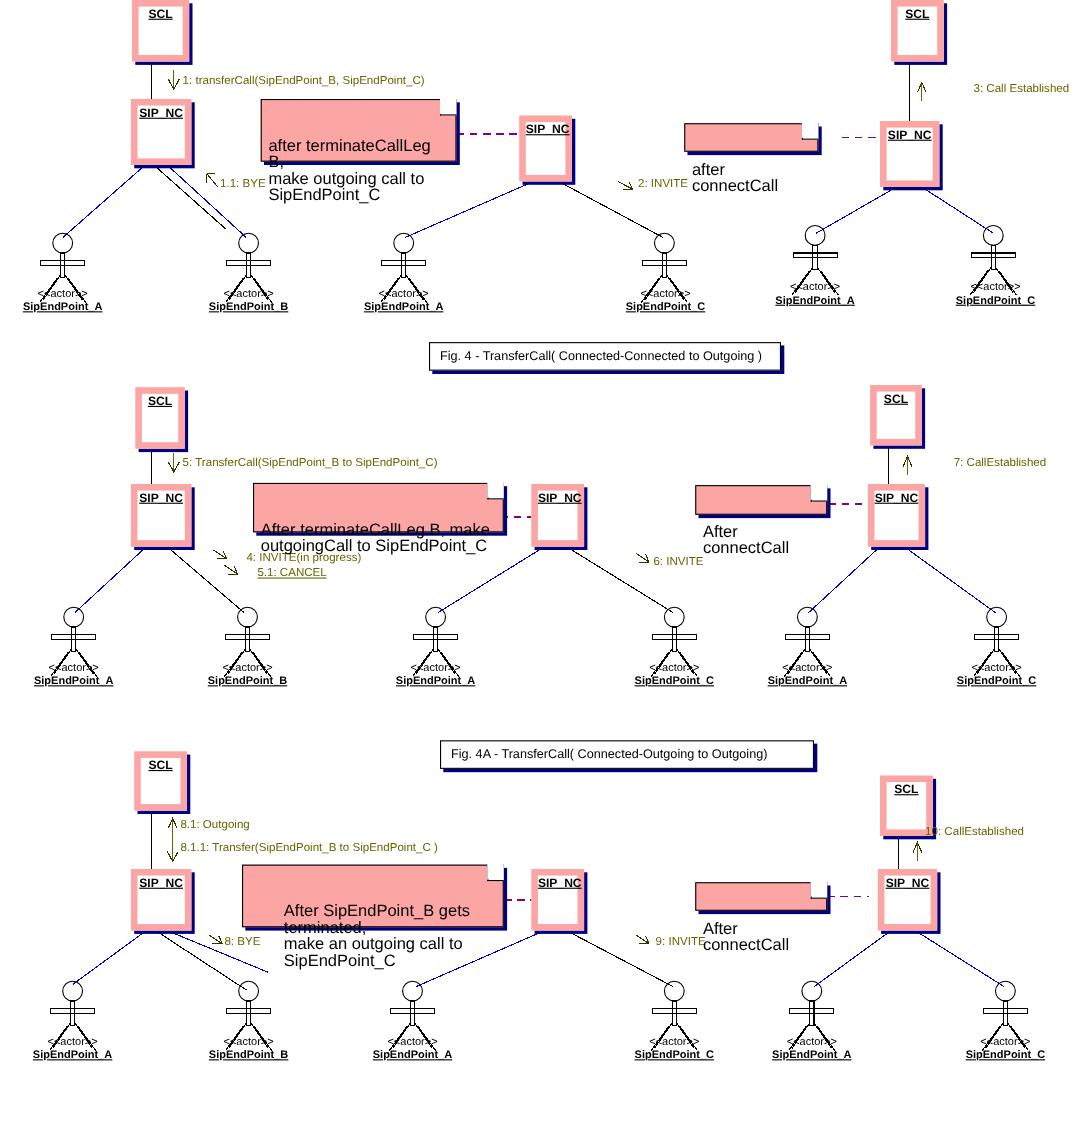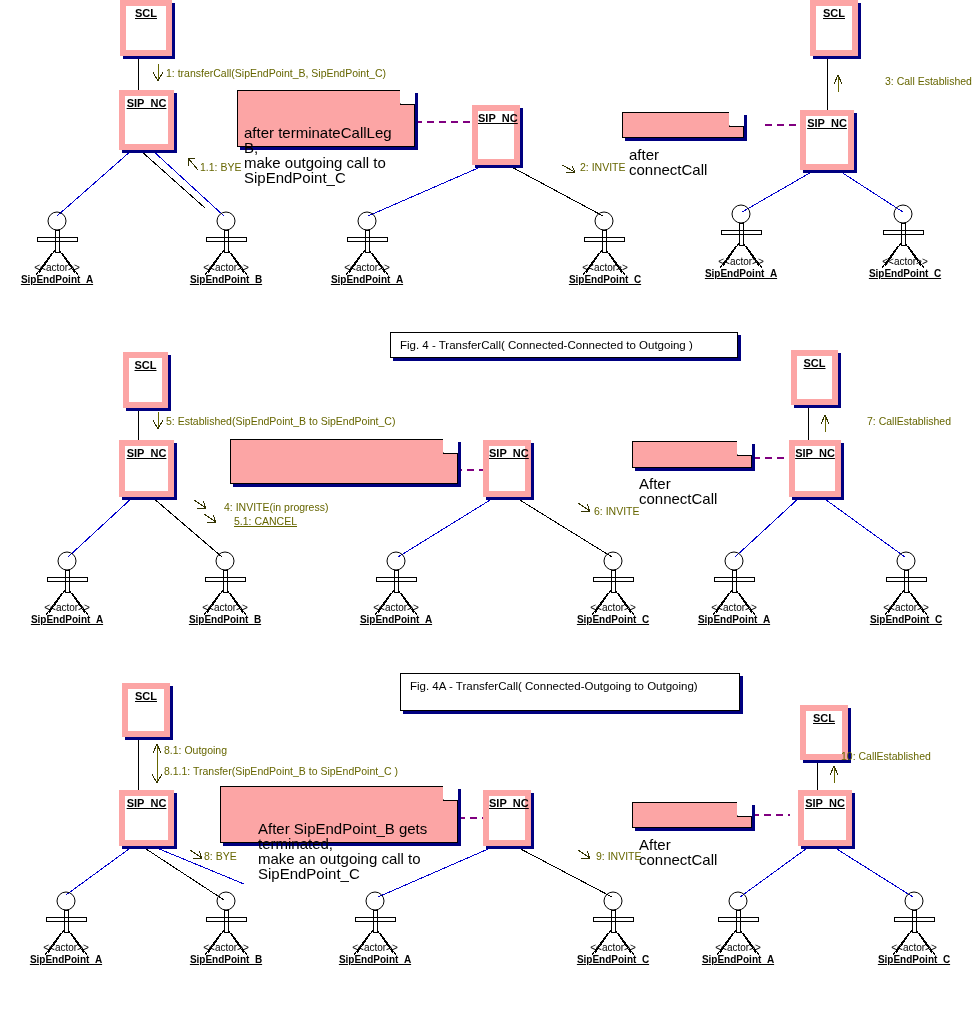--- a/index.html
+++ b/index.html
@@ -359,37 +359,39 @@
   </div>
   <div class="alabel" style="left:681px;top:256px;">
     <span class="stereo">&lt;&lt;actor&gt;&gt;</span>
     <span class="aname">SipEndPoint_A</span>
   </div>
   <div class="alabel" style="left:845px;top:256px;">
     <span class="stereo">&lt;&lt;actor&gt;&gt;</span>
     <span class="aname">SipEndPoint_C</span>
   </div>
 
-  <div class="caption" style="left:390px;top:332px;width:348px;height:26px;">
+  <div class="caption" style="left:390px;top:311px;width:320px;height:26px;">
     <span class="fold"></span>
     <span>Fig. 4 - TransferCall( Connected-Connected to Outgoing )</span>
   </div>
 
   <div class="objbox" style="left:123px;top:352px;width:45px;height:56px;">
     <span class="objname">SCL</span>
   </div>
   <div class="objbox" style="left:119px;top:440px;width:55px;height:57px;">
     <span class="objname">SIP_NC</span>
   </div>
-  <div class="msg" style="left:166px;top:415px;">5: Established(SipEndPoint_B to SipEndPoint_C)</div>
+  <div class="msg" style="left:166px;top:415px;">5: TransferCall(SipEndPoint_B to SipEndPoint_C)</div>
   <div class="msg" style="left:224px;top:501px;">4: INVITE(in progress)</div>
   <div class="msg" style="left:234px;top:515px;text-decoration:underline;">5.1: CANCEL</div>
 
   <div class="note" style="left:230px;top:439px;width:228px;height:45px;">
     <span class="fold"></span>
+    <span>After terminateCallLeg B, make
+outgoingCall to SipEndPoint_C</span>
   </div>
 
   <div class="objbox" style="left:483px;top:440px;width:48px;height:57px;">
     <span class="objname">SIP_NC</span>
   </div>
   <div class="msg" style="left:594px;top:505px;">6: INVITE</div>
 
   <div class="objbox" style="left:791px;top:350px;width:47px;height:55px;">
     <span class="objname">SCL</span>
   </div>
@@ -420,21 +422,21 @@
   </div>
   <div class="alabel" style="left:674px;top:602px;">
     <span class="stereo">&lt;&lt;actor&gt;&gt;</span>
     <span class="aname">SipEndPoint_A</span>
   </div>
   <div class="alabel" style="left:846px;top:602px;">
     <span class="stereo">&lt;&lt;actor&gt;&gt;</span>
     <span class="aname">SipEndPoint_C</span>
   </div>
 
-  <div class="caption" style="left:400px;top:673px;width:340px;height:38px;">
+  <div class="caption" style="left:400px;top:673px;width:340px;height:26px;">
     <span class="fold"></span>
     <span>Fig. 4A - TransferCall( Connected-Outgoing to Outgoing)</span>
   </div>
 
   <div class="objbox" style="left:122px;top:683px;width:48px;height:54px;">
     <span class="objname">SCL</span>
   </div>
   <div class="objbox" style="left:119px;top:790px;width:55px;height:56px;">
     <span class="objname">SIP_NC</span>
   </div>

